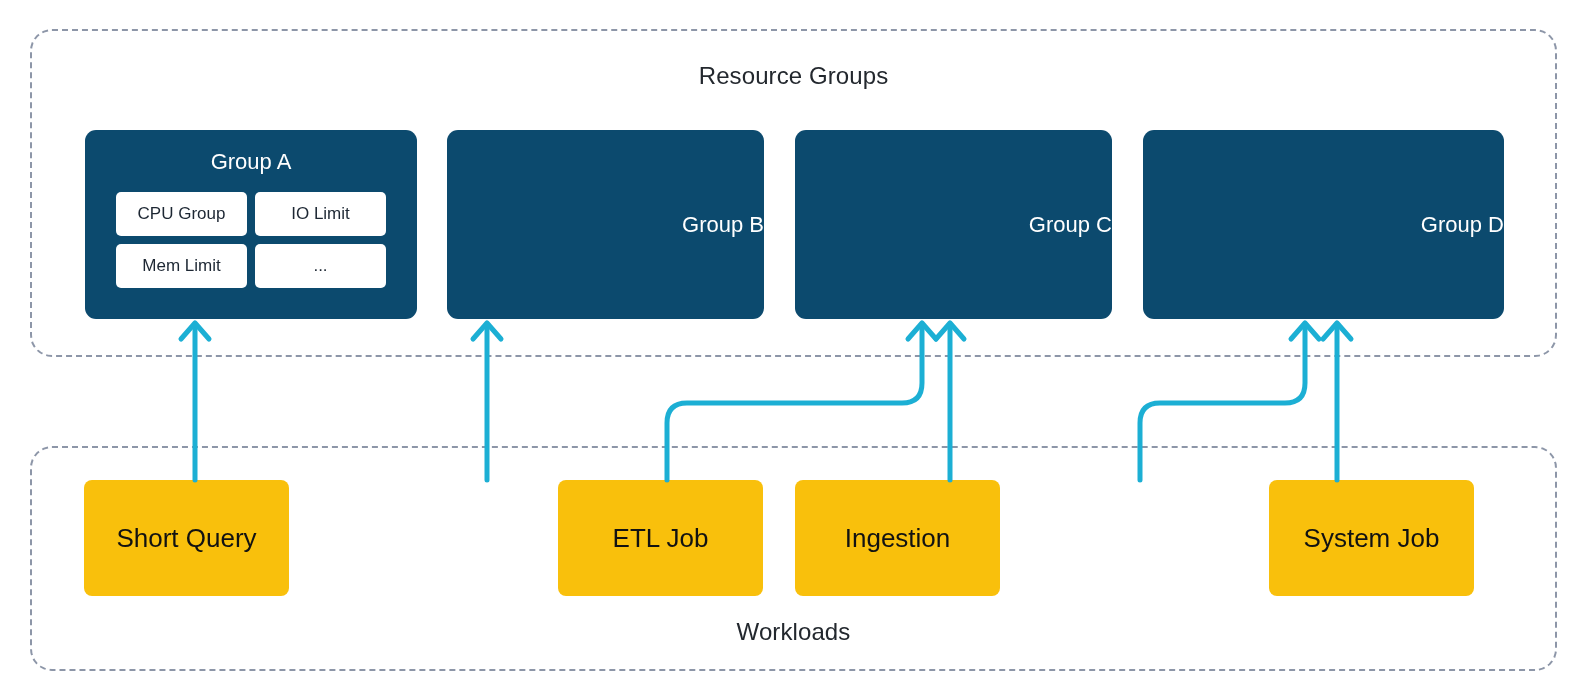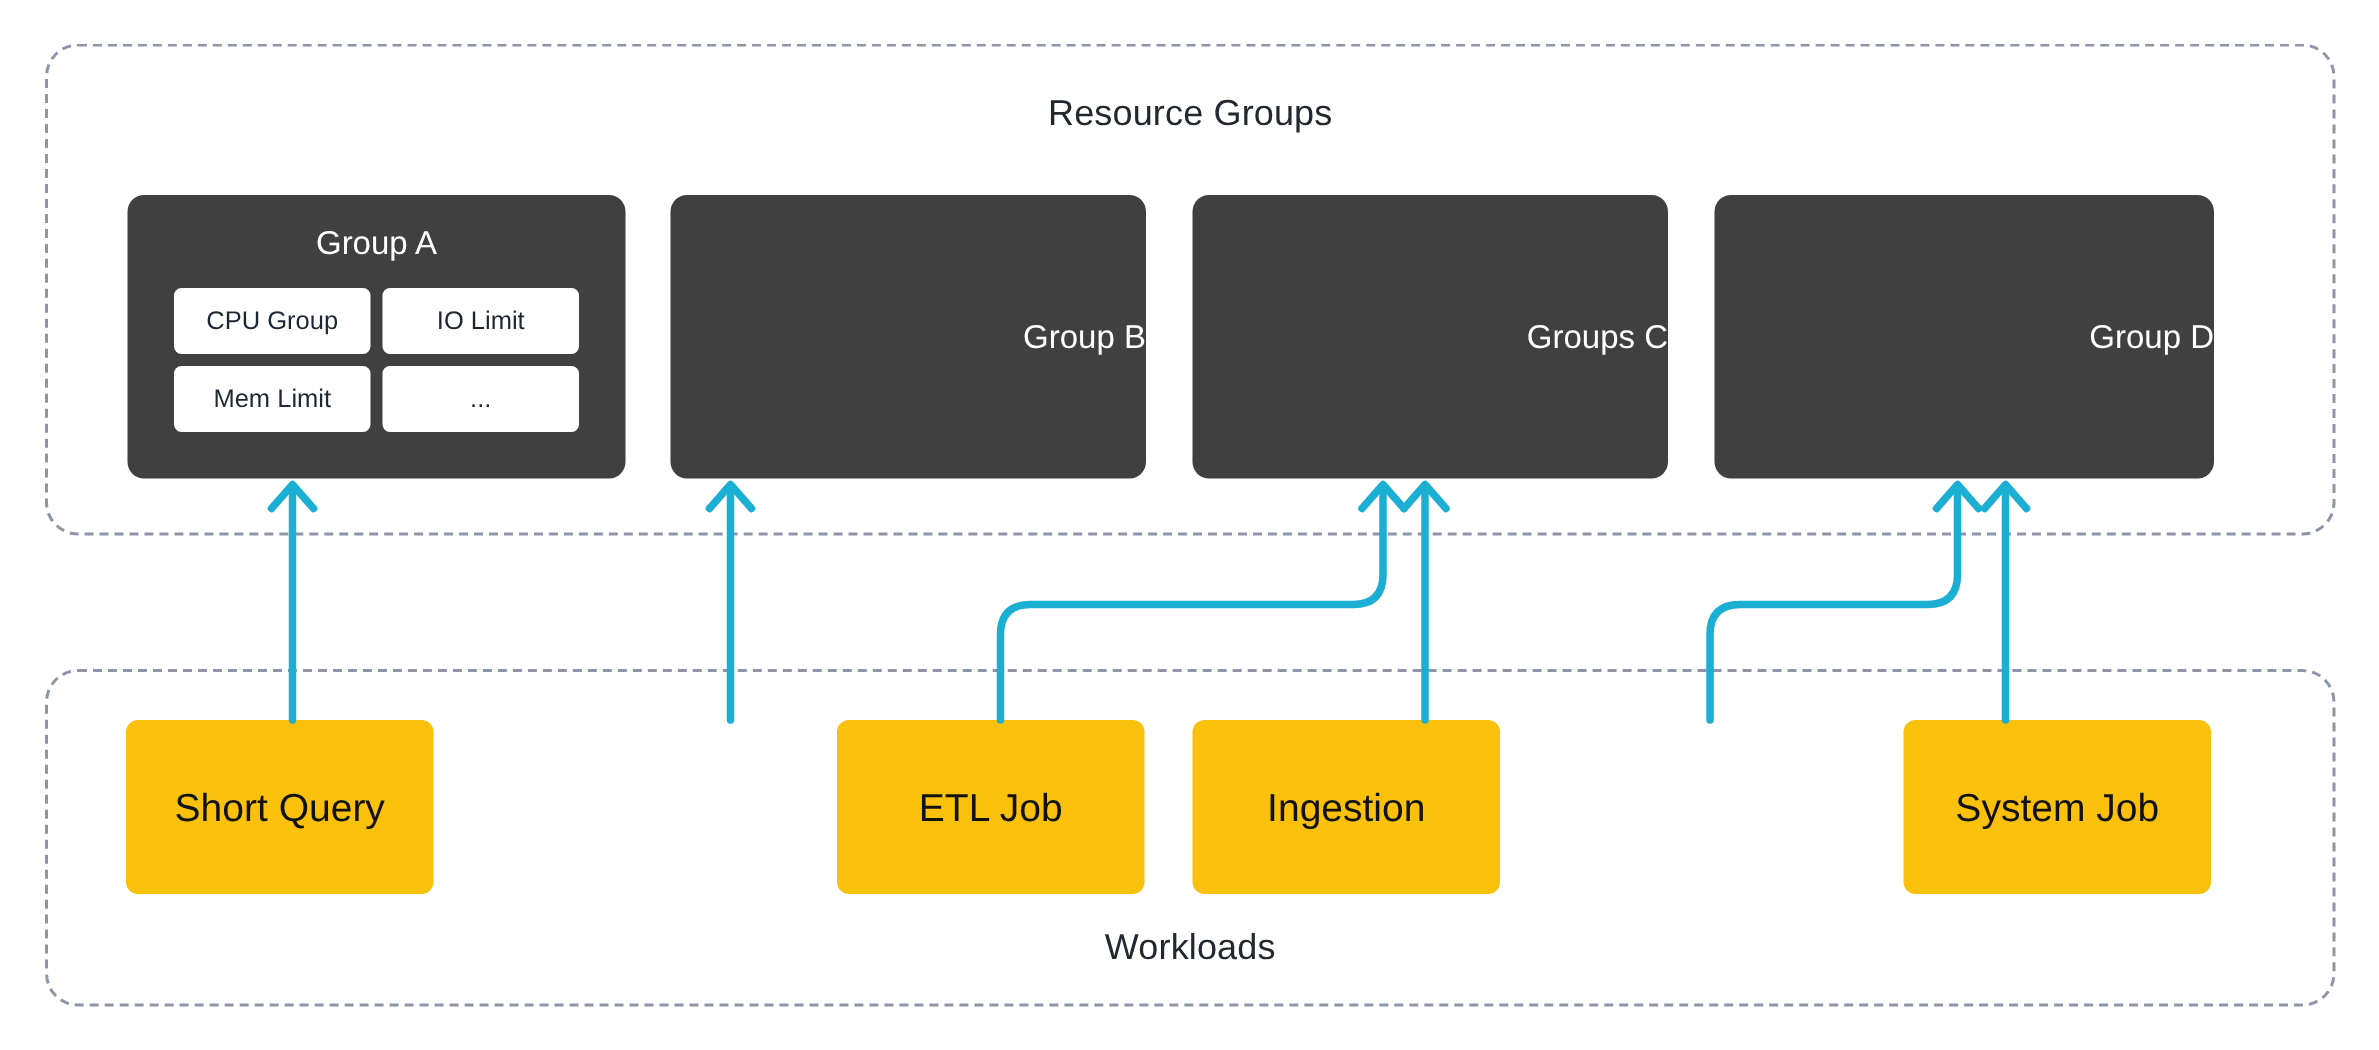--- a/index.html
+++ b/index.html
@@ -55,21 +55,21 @@
   }
   #title-workloads {
     left: 0;
     top: 170px;
   }
 
   
   .group-card {
     position: absolute;
     box-sizing: border-box;
-    background: #404040;
+    background: #0c4a6e;
     border-radius: 11px;
     top: 130px;
     height: 189px;
   }
   .group-card.plain {
     display: flex;
     align-items: center;
     justify-content: flex-end;
   }
   .group-label {
@@ -81,21 +81,21 @@
     position: absolute;
     left: 0;
     top: 19px;
     width: 100%;
     text-align: center;
   }
 
   #group-card-0 { left: 85px;   width: 332px; }
   #group-card-1 { left: 447px;  width: 317px; }
   #group-card-2 { left: 795px;  width: 317px; }
-  #group-card-3 { left: 1143px; width: 333px; }
+  #group-card-3 { left: 1143px; width: 361px; }
 
   
   .limits-grid {
     position: absolute;
     left: 31px;
     top: 62px;
     width: 270px;
     display: grid;
     grid-template-columns: 1fr 1fr;
     grid-gap: 8px 8px;
@@ -177,21 +177,21 @@
       <div class="limit-cell">Mem Limit</div>
       <div class="limit-cell">...</div>
     </div>
   </div>
 
   <div class="group-card plain" id="group-card-1">
     <div class="group-label">Group B</div>
   </div>
 
   <div class="group-card plain" id="group-card-2">
-    <div class="group-label">Groups C</div>
+    <div class="group-label">Group C</div>
   </div>
 
   <div class="group-card plain" id="group-card-3">
     <div class="group-label">Group D</div>
   </div>
 
   <div class="zone" id="zone-workloads">
     <div class="zone-title" id="title-workloads">Workloads</div>
   </div>
 

